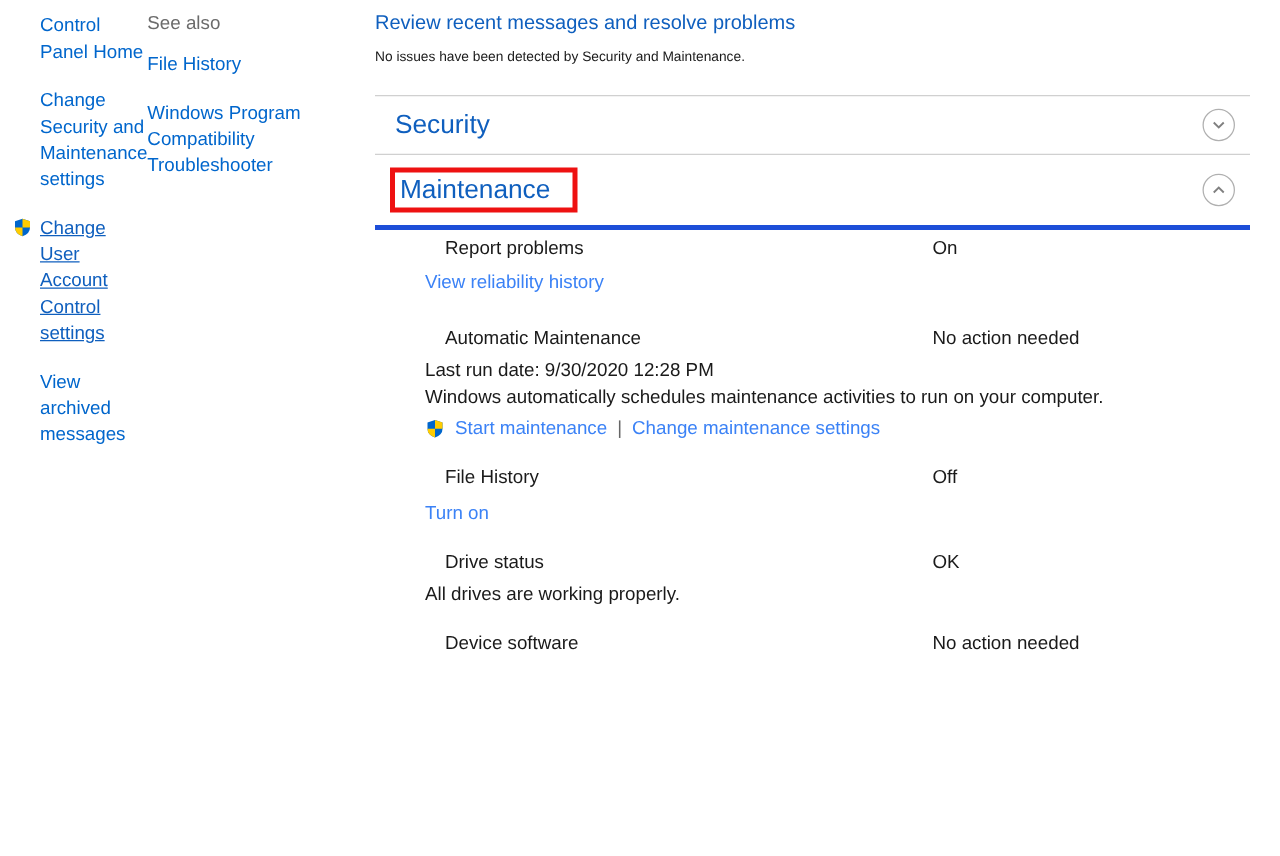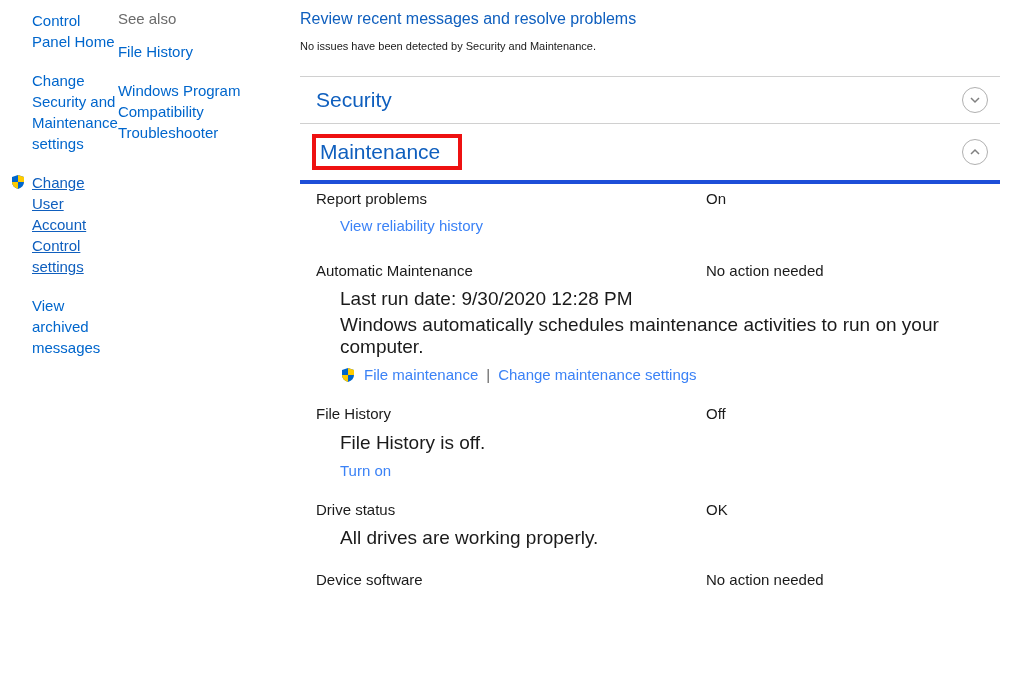--- a/index.html
+++ b/index.html
@@ -92,25 +92,25 @@
       margin-left: -4px;
     }
     .section-body {
       padding: 4px 0 0 16px;
     }
     .row {
       display: flex;
       margin-bottom: 6px;
       line-height: 1.5;
     }
-    .row-label { width: 370px; }
+    .row-label { width: 370px; margin-left: 40px; }
     .row-label.narrow { width: 390px; }
     .row-value { }
     .indent { padding-left: 24px; margin-bottom: 4px; }
-    .sub-text { font-size: 19px; }
+    .sub-text { font-size: 15px; }
     .link-text {
       color: #3b82f6;
       cursor: pointer;
     }
     .inline-links {
       padding-left: 24px;
       margin-top: 8px;
       margin-bottom: 20px;
       display: flex;
       align-items: center;
@@ -207,32 +207,31 @@
         <div class="indent sub-text">Last run date: 9/30/2020 12:28 PM</div>
         <div class="indent sub-text">Windows automatically schedules maintenance activities to run on your computer.</div>
         <div class="inline-links">
           <span class="shield-small">
             <svg width="16" height="16" viewBox="0 0 16 16">
               <path d="M8 1 L14 3 L14 8 Q14 13 8 15 Q2 13 2 8 L2 3 Z" fill="#0066cc"></path>
               <path d="M8 1 L14 3 L14 8 L8 8 Z" fill="#ffcc00"></path>
               <path d="M8 8 L8 15 Q2 13 2 8 Z" fill="#ffcc00"></path>
             </svg>
           </span>
-          <span class="link-text">File maintenance</span>
+          <span class="link-text">Start maintenance</span>
           <span class="sep">|</span>
           <span class="link-text">Change maintenance settings</span>
         </div>
       </div>
 
       <div class="block">
         <div class="row">
           <span class="row-label narrow">File History</span>
           <span class="row-value">Off</span>
         </div>
-        <div class="indent sub-text">File History is off.</div>
         <div class="indent" style="margin-top:8px;">
           <span class="link-text">Turn on</span>
         </div>
       </div>
 
       <div class="block">
         <div class="row">
           <span class="row-label narrow">Drive status</span>
           <span class="row-value">OK</span>
         </div>

